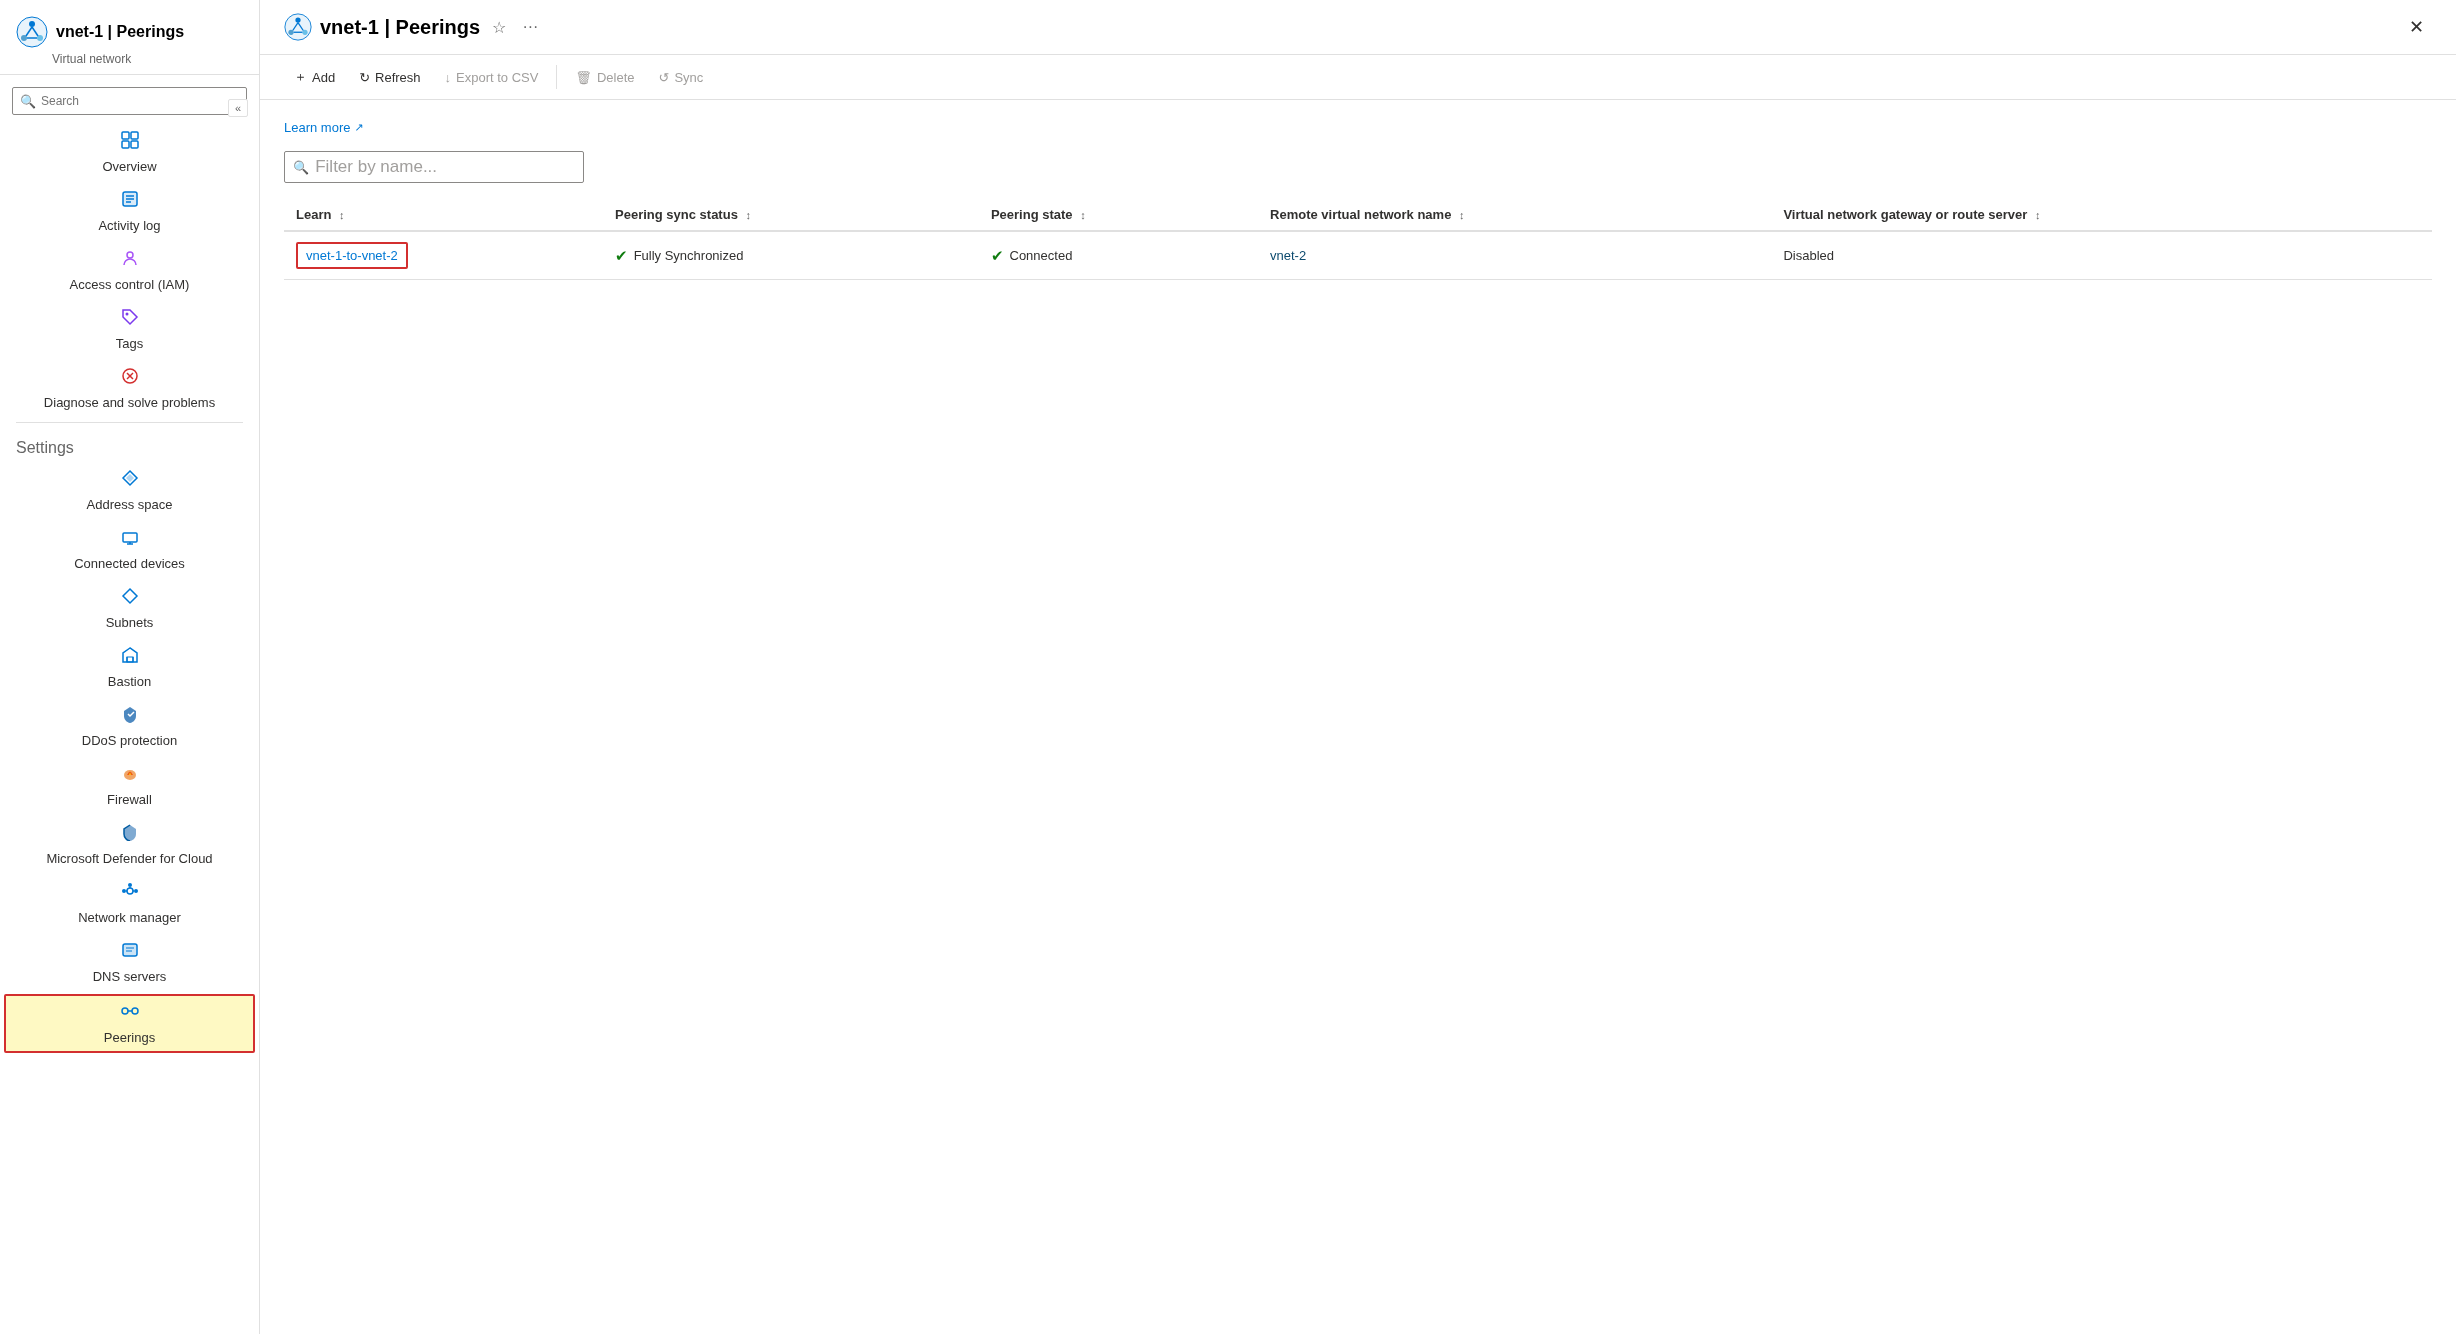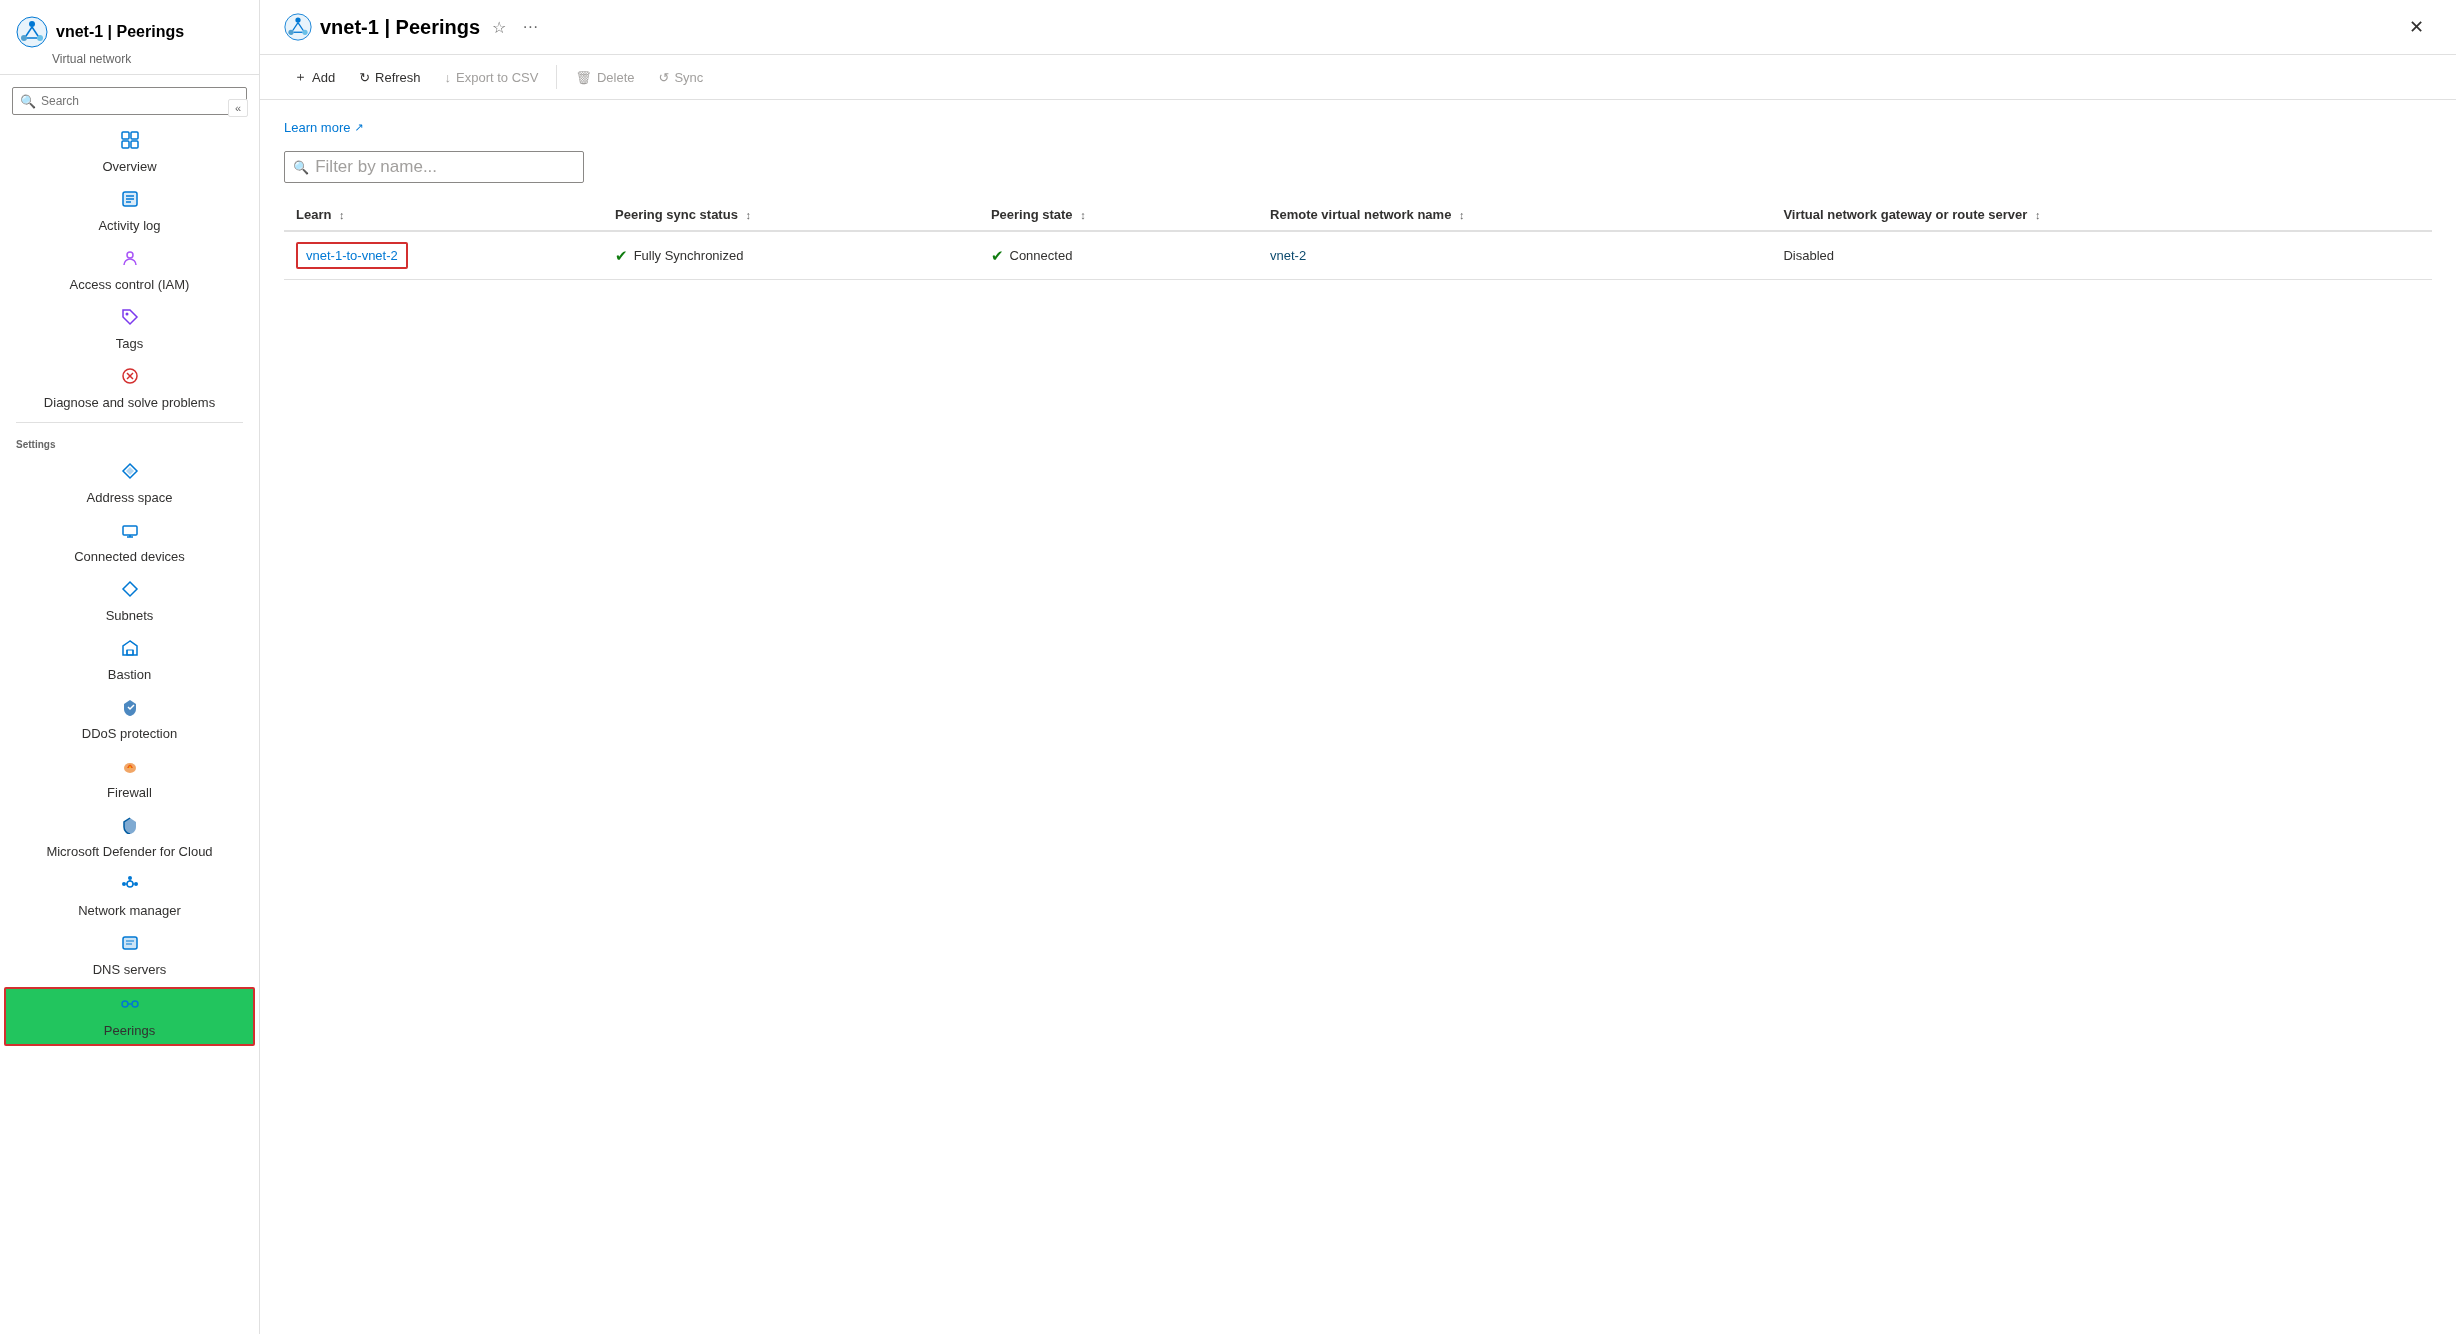--- a/index.html
+++ b/index.html
@@ -91,22 +91,22 @@
       cursor: pointer;
       color: #323130;
       font-size: 13px;
       text-decoration: none;
       white-space: nowrap;
       flex-direction: column;
     }
 
     .nav-section-label {
       padding: 12px 16px 4px 16px;
-      font-size: 10px;
-      font-weight: 700;
+      font-size: 16px;
+      font-weight: 400;
       color: #666;
       text-transform: none;
     }
 
     .nav-divider {
       height: 1px;
       background: #e0e0e0;
       margin: 4px 16px;
     }
 
@@ -302,21 +302,21 @@
       gap: 6px;
     }
 
     .status-icon-green {
       color: #107c10;
       font-size: 15px;
     }
 
     
     .nav-item.active-red {
-      background: #22c55e;
+      background: #fef9c3;
       border: 2px solid #d32f2f;
       margin: 2px 4px;
       border-radius: 2px;
       padding: 6px 12px;
     }
 
     
     .vnet-logo {
       width: 32px;
       height: 32px;

